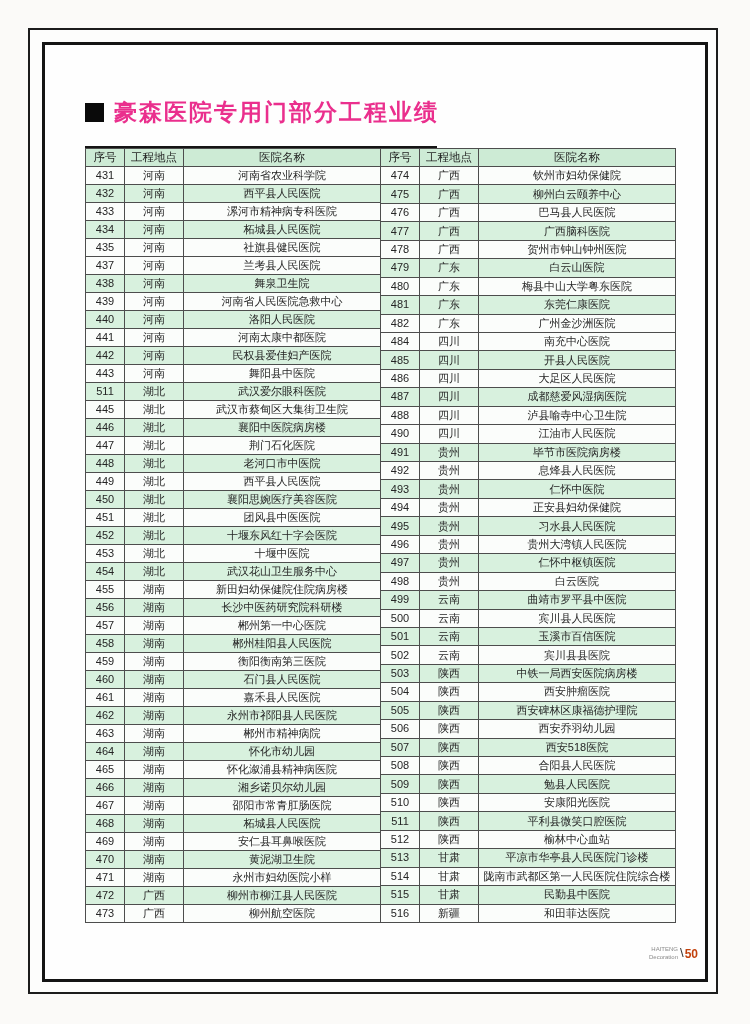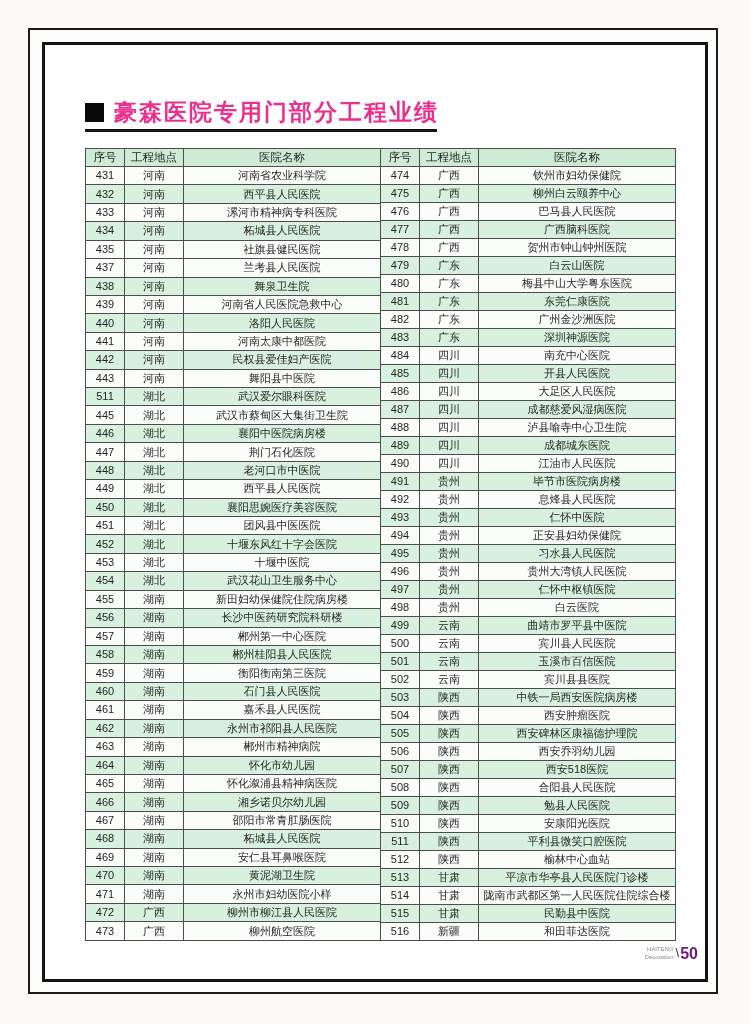--- a/index.html
+++ b/index.html
@@ -12,21 +12,21 @@
   .outer-frame{
     position:absolute;left:28px;top:28px;width:690px;height:966px;
     border:2px solid #1c1c1c;background:#fdfdfc;box-sizing:border-box;
   }
   .inner-frame{
     position:absolute;left:42px;top:42px;width:666px;height:940px;
     border:3px solid #141414;background:#fefefe;box-sizing:border-box;
   }
   .title-block{
     position:absolute;left:85px;top:101px;width:352px;
-    border-bottom:3px solid #151515;padding-bottom:5px;
+    border-bottom:3px solid #151515;padding-bottom:22px;
     display:flex;align-items:center;gap:10px;
   }
   .title-square{width:19px;height:19px;background:#0a0a0a;flex:0 0 auto;}
   .title-text{
     font-size:23px;font-weight:bold;color:#ea2f8d;
     letter-spacing:2px;white-space:nowrap;line-height:1;
   }
   .tables-wrap{
     position:absolute;left:85px;top:148px;display:flex;
   }
@@ -44,21 +44,21 @@
   .col-loc{width:56px;}
   .col-name{width:194px;}
   .footer-mark{
     position:absolute;right:52px;bottom:62px;
     display:flex;align-items:center;gap:1px;
   }
   .brand{
     font-size:6px;color:#8a8a8a;text-align:right;line-height:1.2;
   }
   .slash{font-size:13px;color:#333;margin:0 0 2px 1px;}
-  .page-no{font-size:16px;font-weight:bold;color:#701a75;line-height:1;}
+  .page-no{font-size:12px;font-weight:bold;color:#c2410c;line-height:1;}
 </style>
 </head>
 <body>
 
 <div class="outer-frame"></div>
 <div class="inner-frame"></div>
 
 <div class="title-block">
   <span class="title-square"></span>
   <span class="title-text">豪森医院专用门部分工程业绩</span>
@@ -333,25 +333,20 @@
         <tr class="alt">
           <td class="col-no">481</td>
           <td class="col-loc">广东</td>
           <td class="col-name">东莞仁康医院</td>
         </tr>
         <tr>
           <td class="col-no">482</td>
           <td class="col-loc">广东</td>
           <td class="col-name">广州金沙洲医院</td>
         </tr>
-        <tr class="alt">
-          <td class="col-no">483</td>
-          <td class="col-loc">广东</td>
-          <td class="col-name">深圳神源医院</td>
-        </tr>
         <tr>
           <td class="col-no">484</td>
           <td class="col-loc">四川</td>
           <td class="col-name">南充中心医院</td>
         </tr>
         <tr class="alt">
           <td class="col-no">485</td>
           <td class="col-loc">四川</td>
           <td class="col-name">开县人民医院</td>
         </tr>
@@ -362,25 +357,20 @@
         </tr>
         <tr class="alt">
           <td class="col-no">487</td>
           <td class="col-loc">四川</td>
           <td class="col-name">成都慈爱风湿病医院</td>
         </tr>
         <tr>
           <td class="col-no">488</td>
           <td class="col-loc">四川</td>
           <td class="col-name">泸县喻寺中心卫生院</td>
-        </tr>
-        <tr class="alt">
-          <td class="col-no">489</td>
-          <td class="col-loc">四川</td>
-          <td class="col-name">成都城东医院</td>
         </tr>
         <tr>
           <td class="col-no">490</td>
           <td class="col-loc">四川</td>
           <td class="col-name">江油市人民医院</td>
         </tr>
         <tr class="alt">
           <td class="col-no">491</td>
           <td class="col-loc">贵州</td>
           <td class="col-name">毕节市医院病房楼</td>

